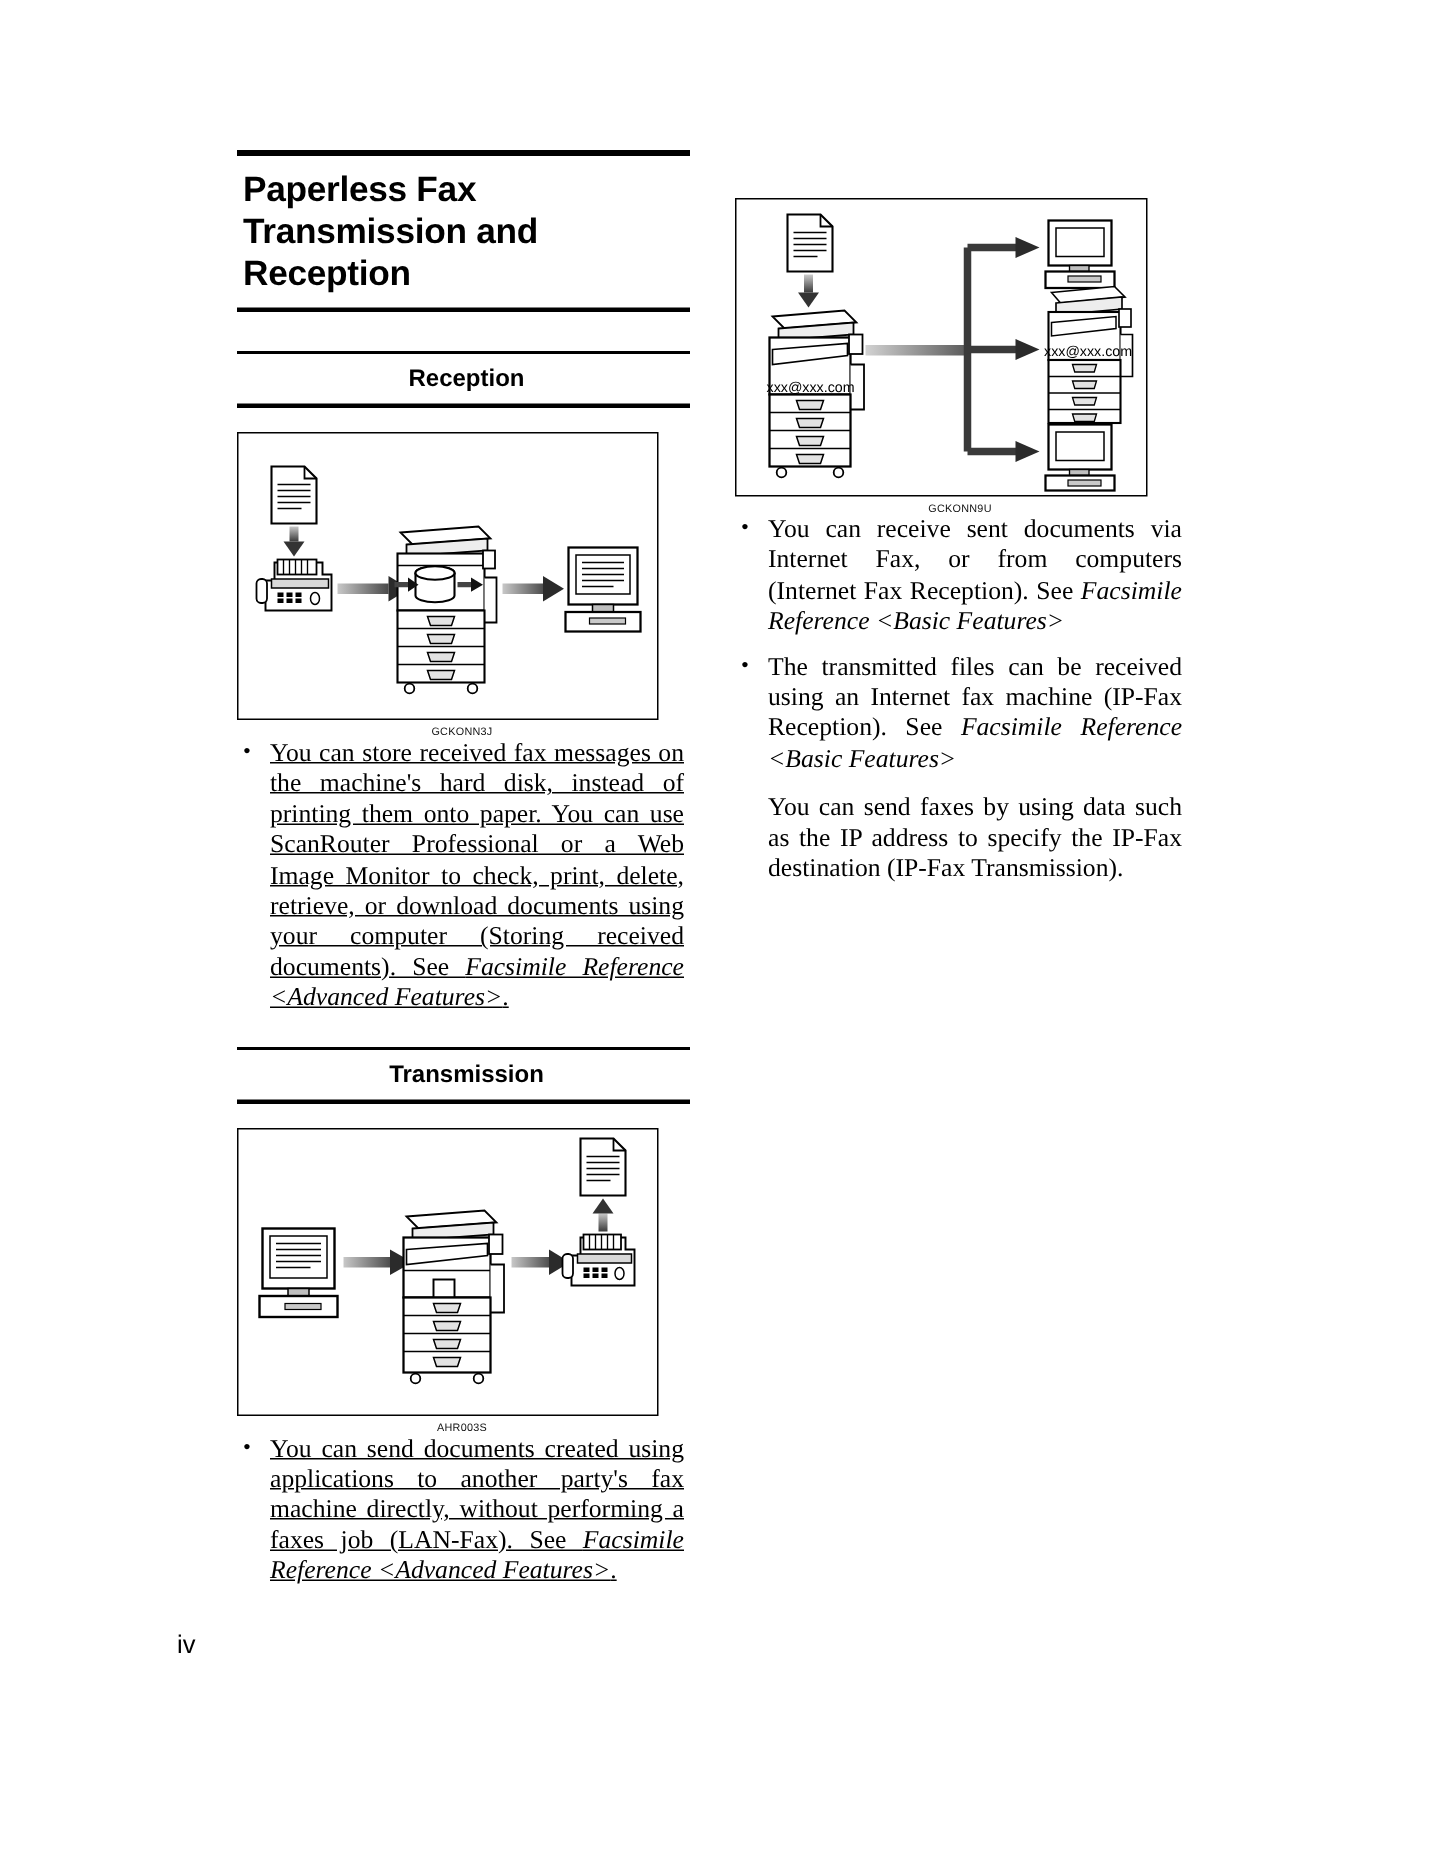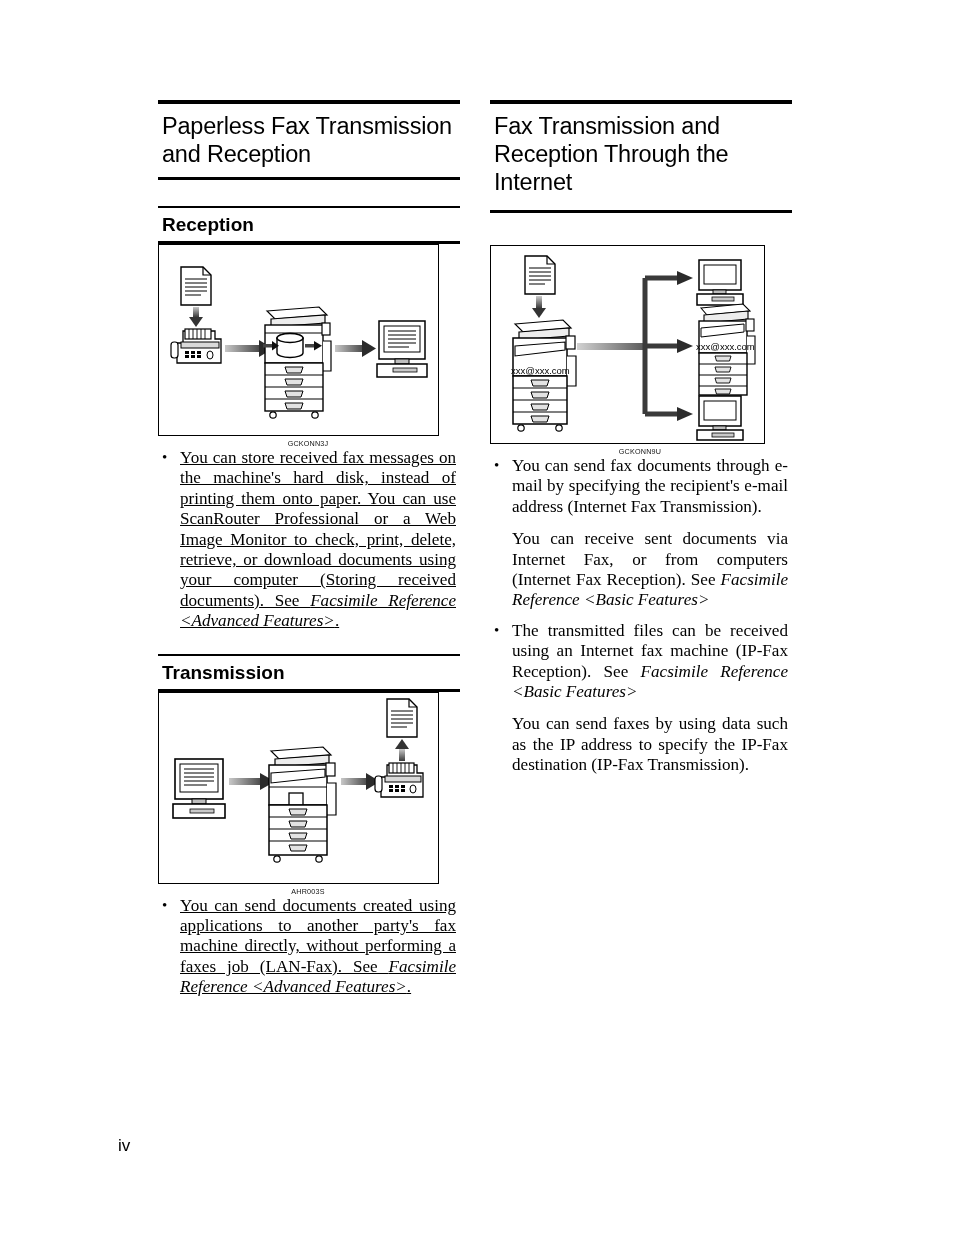--- a/index.html
+++ b/index.html
@@ -42,39 +42,40 @@
     background: #000;
     width: 100%;
   }
   .rule-thin {
     height: 2px;
     background: #000;
     width: 100%;
   }
   h1.chapter-title {
     font-family: "Liberation Sans", sans-serif;
-    font-weight: normal;
+    font-weight: bold;
     font-size: 23.5px;
     line-height: 28px;
     letter-spacing: -0.2px;
     margin: 8px 0 9px 4px;
     padding: 0;
   }
   h2.section-title {
     font-family: "Liberation Sans", sans-serif;
     font-weight: bold;
-    font-size: 19px;
+    font-size: 16px;
     line-height: 18px;
     margin: 8px 0 7px 4px;
     padding: 0;
+    text-align: center;
   }
   .h2-block { margin-top: 26px; }
 
   
-  .figure { margin-top: 0; }
+  .figure { margin-top: 16px; }
   .figbox {
     border: 1.6px solid #000;
     background: #fff;
     position: relative;
     box-sizing: border-box;
   }
   .figcaption {
     font-family: "Liberation Sans", sans-serif;
     font-size: 7.2px;
     letter-spacing: 0.2px;
@@ -111,21 +112,21 @@
   .para + .para { margin-top: 12px; }
   .ital { font-style: italic; }
 
   .tx-left  { margin-top: 15px; margin-left: 4px; width: 298px; text-decoration: underline; }
   .tx-right { margin-top: 16px; margin-left: 4px; width: 298px; }
 
   
   .folio {
     position: absolute;
     left: 118px;
-    top: 1136px;
+    top: 1087px;
     font-family: "Liberation Sans", sans-serif;
     font-size: 17px;
     color: #000;
   }
 
   svg { display: block; }
 </style>
 </head>
 <body>
 
@@ -378,25 +379,20 @@
     <ul class="bullets tx-left">
       <li>
         <p class="para"><span>You can send documents created using applications to another party's fax machine directly, without performing a faxes job (LAN-Fax). See </span><span class="ital">Facsimile Reference &lt;Advanced Features&gt;</span><span>.</span></p>
       </li>
     </ul>
 
   </div>
 
   <div class="col col-right">
 
-    <div class="h1-block">
-      <div class="rule-thick"></div>
-      <h1 class="chapter-title" style="margin-bottom:14px;">Fax Transmission and Reception Through the Internet</h1>
-      <div class="rule-med"></div>
-    </div>
 
     <div class="figure" style="margin-top:32px;">
       <div class="figbox" style="width:275px;height:199px;">
         <svg width="271" height="195" viewBox="0 0 271 195">
           <defs>
             <linearGradient id="grad2" x1="0" y1="0" x2="1" y2="0">
               <stop offset="0%" stop-color="#d2d2d2"></stop>
               <stop offset="100%" stop-color="#5a5a5a"></stop>
             </linearGradient>
             <linearGradient id="gradv2" x1="0" y1="0" x2="0" y2="1">
@@ -499,21 +495,20 @@
             <rect x="206" y="184" width="46" height="10" fill="#fff" stroke="#000" stroke-width="1.5"></rect>
             <rect x="221" y="187" width="22" height="4" fill="#c9c9c9" stroke="#000" stroke-width="0.8"></rect>
           </g>
         </svg>
       </div>
       <div class="figcaption">GCKONN9U</div>
     </div>
 
     <ul class="bullets tx-right">
       <li>
-        <p class="para"><span>You can send fax documents through e-mail by specifying the recipient's e-mail address (Internet Fax Transmission).</span></p>
         <p class="para"><span>You can receive sent documents via Internet Fax, or from computers (Internet Fax Reception). See </span><span class="ital">Facsimile Reference &lt;Basic Features&gt;</span></p>
       </li>
       <li>
         <p class="para"><span>The transmitted files can be received using an Internet fax machine (IP-Fax Reception). See </span><span class="ital">Facsimile Reference &lt;Basic Features&gt;</span></p>
         <p class="para"><span>You can send faxes by using data such as the IP address to specify the IP-Fax destination (IP-Fax Transmission).</span></p>
       </li>
     </ul>
 
   </div>
 

